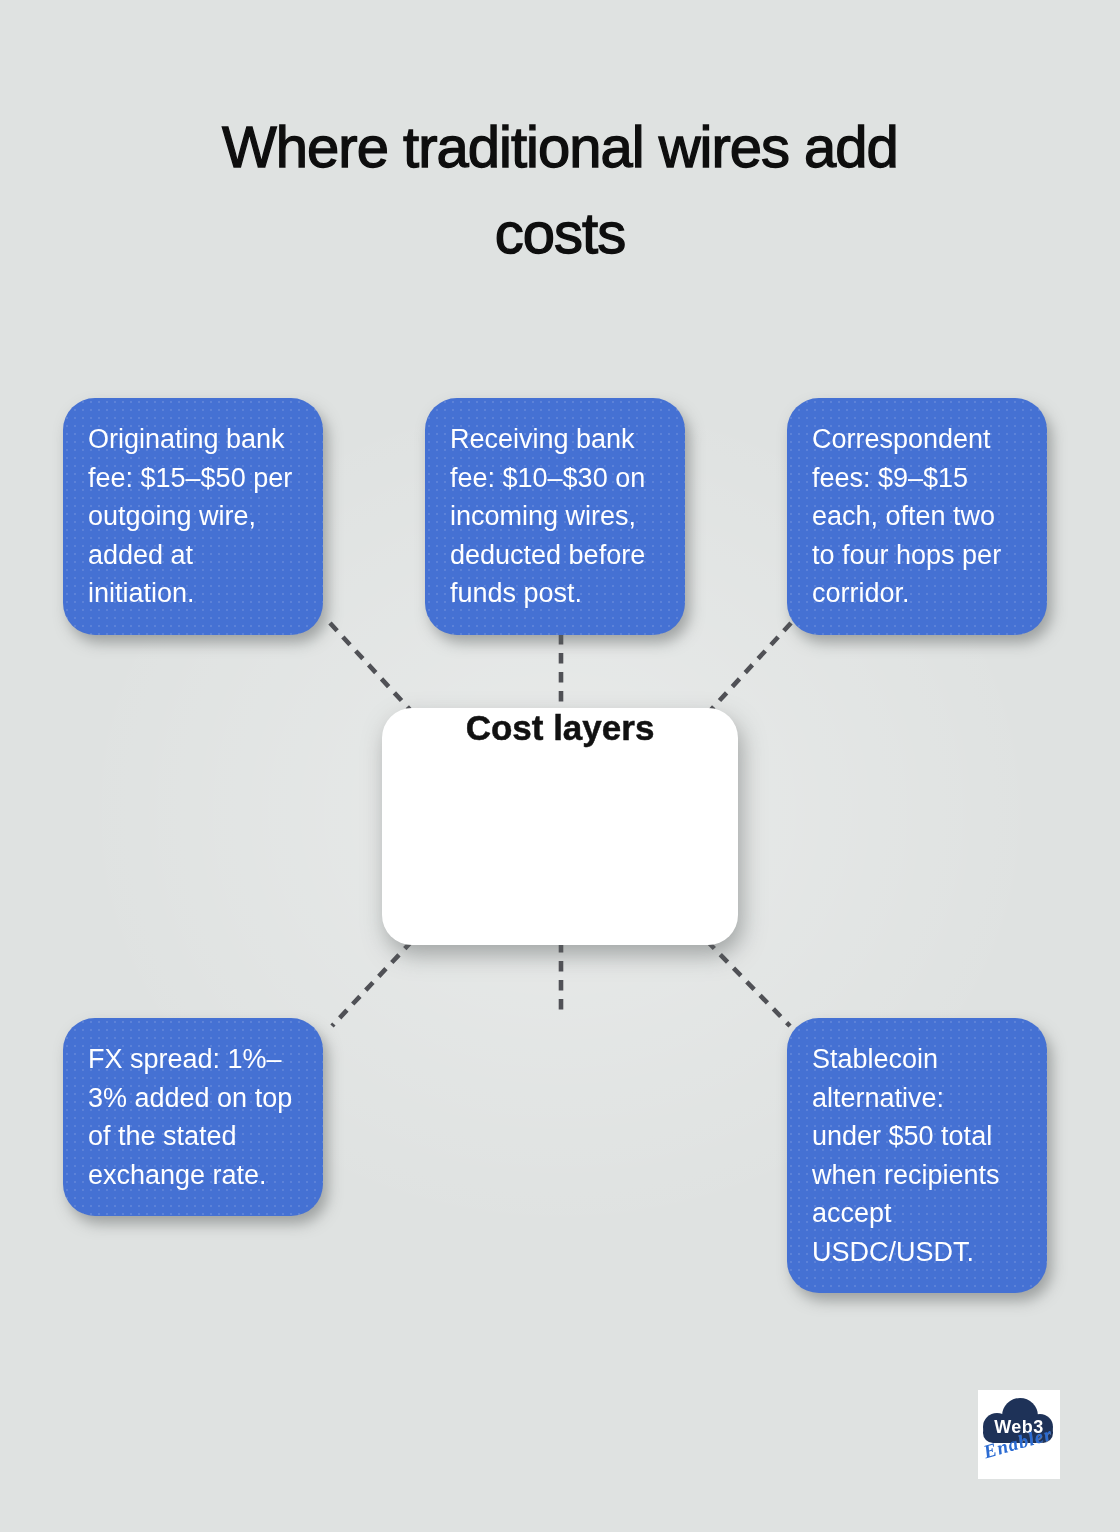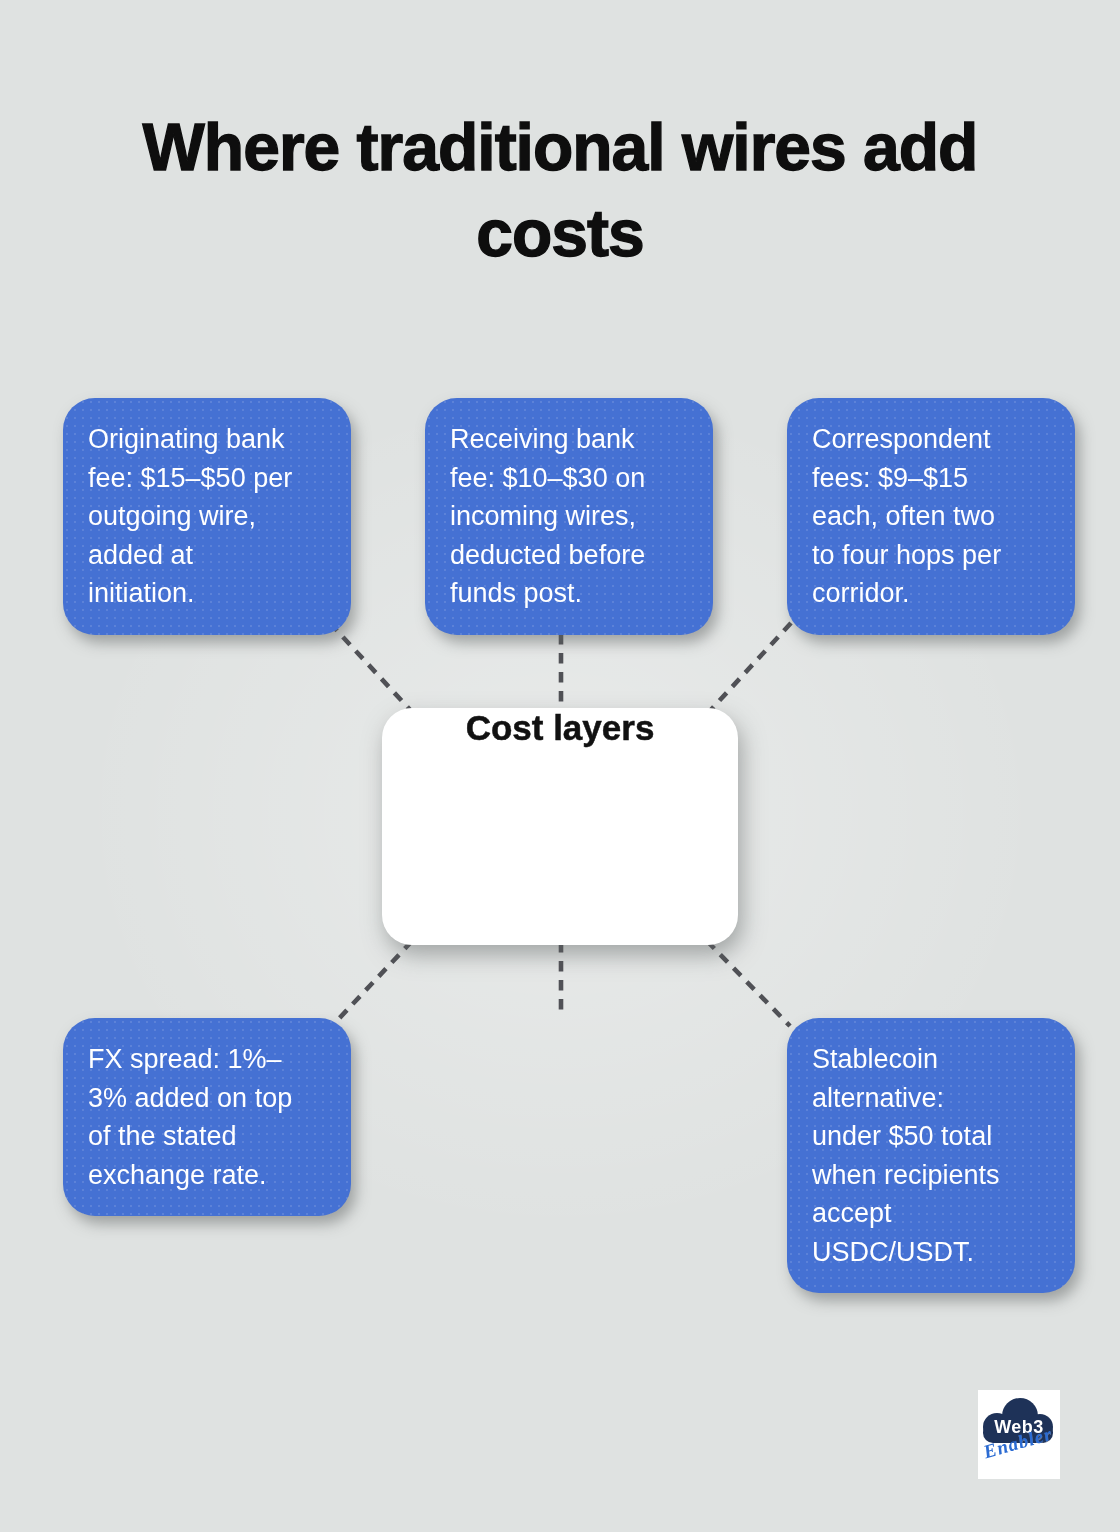--- a/index.html
+++ b/index.html
@@ -18,43 +18,43 @@
       radial-gradient(70% 45% at 50% 53%, rgba(255,255,255,0.30) 0%, rgba(255,255,255,0) 62%),
       #dfe2e1;
   }
   .page-title {
     position: absolute;
     top: 104px;
     left: 0;
     width: 100%;
     margin: 0;
     text-align: center;
-    font-size: 66px;
+    font-size: 58px;
     line-height: 86px;
-    font-weight: 700;
+    font-weight: 400;
     letter-spacing: -1px;
     color: #0e0e0e;
     -webkit-text-stroke: 1.3px #0e0e0e;
     white-space: pre-line;
   }
   .connectors {
     position: absolute;
     left: 0;
     top: 0;
     z-index: 1;
   }
   .connectors line {
     stroke: #505156;
     stroke-width: 4.6;
     stroke-dasharray: 10.5 8.5;
   }
   .node {
     position: absolute;
     z-index: 2;
-    width: 288px;
+    width: 260px;
     box-sizing: border-box;
     padding: 22px 25px;
     border-radius: 32px;
     background-color: #4571d3;
     background-image: radial-gradient(rgba(255,255,255,0.12) 1.1px, rgba(255,255,255,0) 1.2px);
     background-size: 8px 8px;
     box-shadow: 5px 8px 14px rgba(95,100,99,0.50);
     color: #ffffff;
   }
   .node p {

